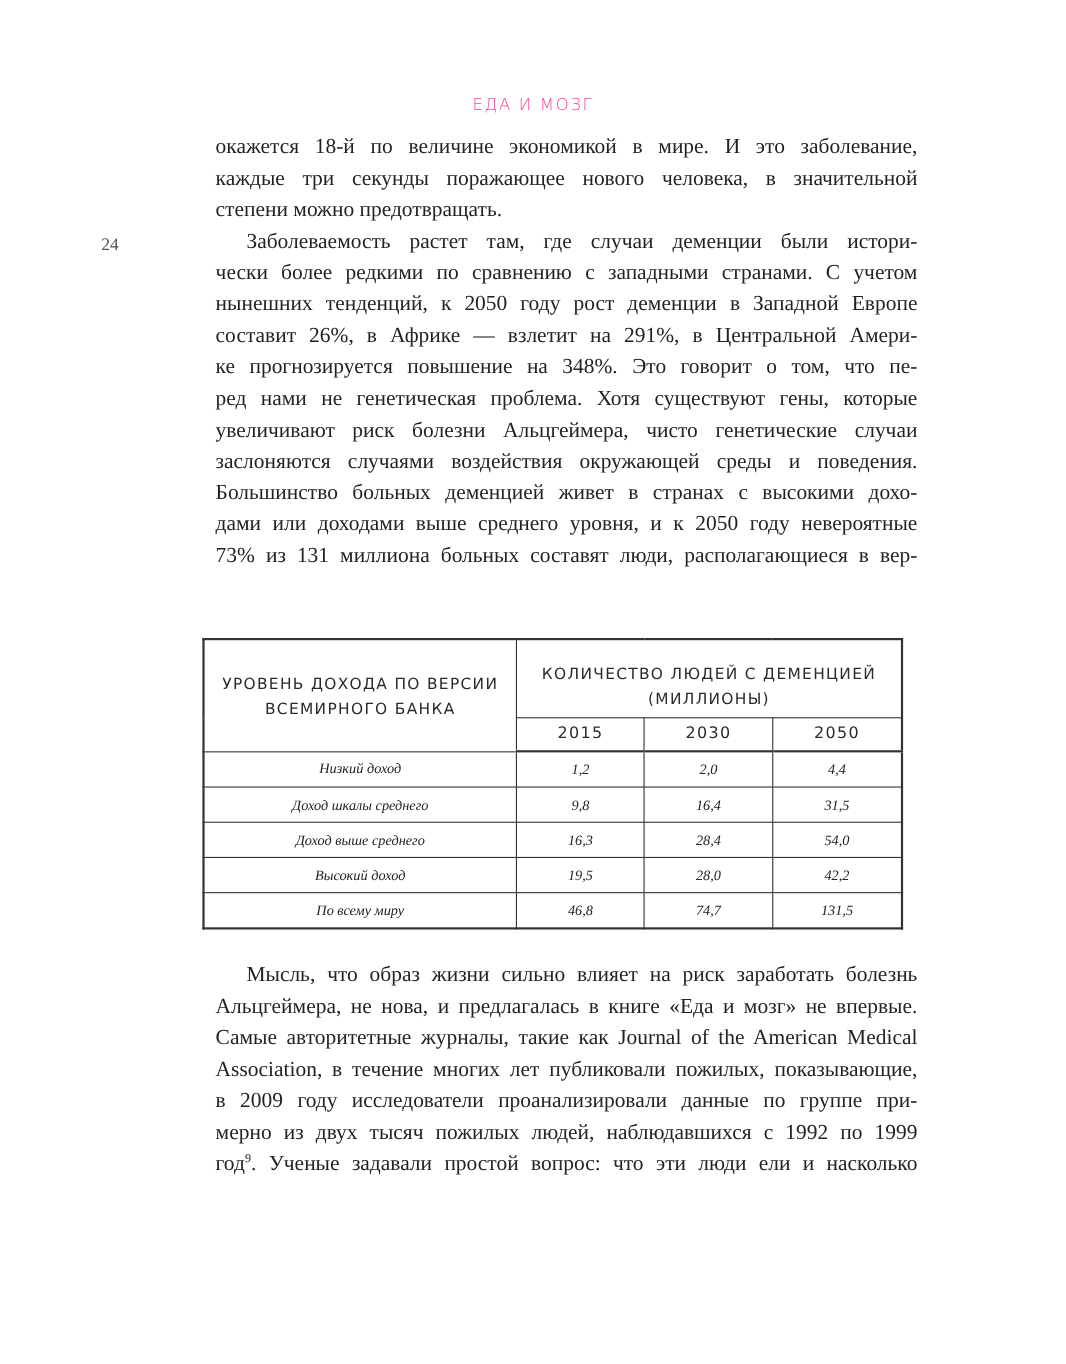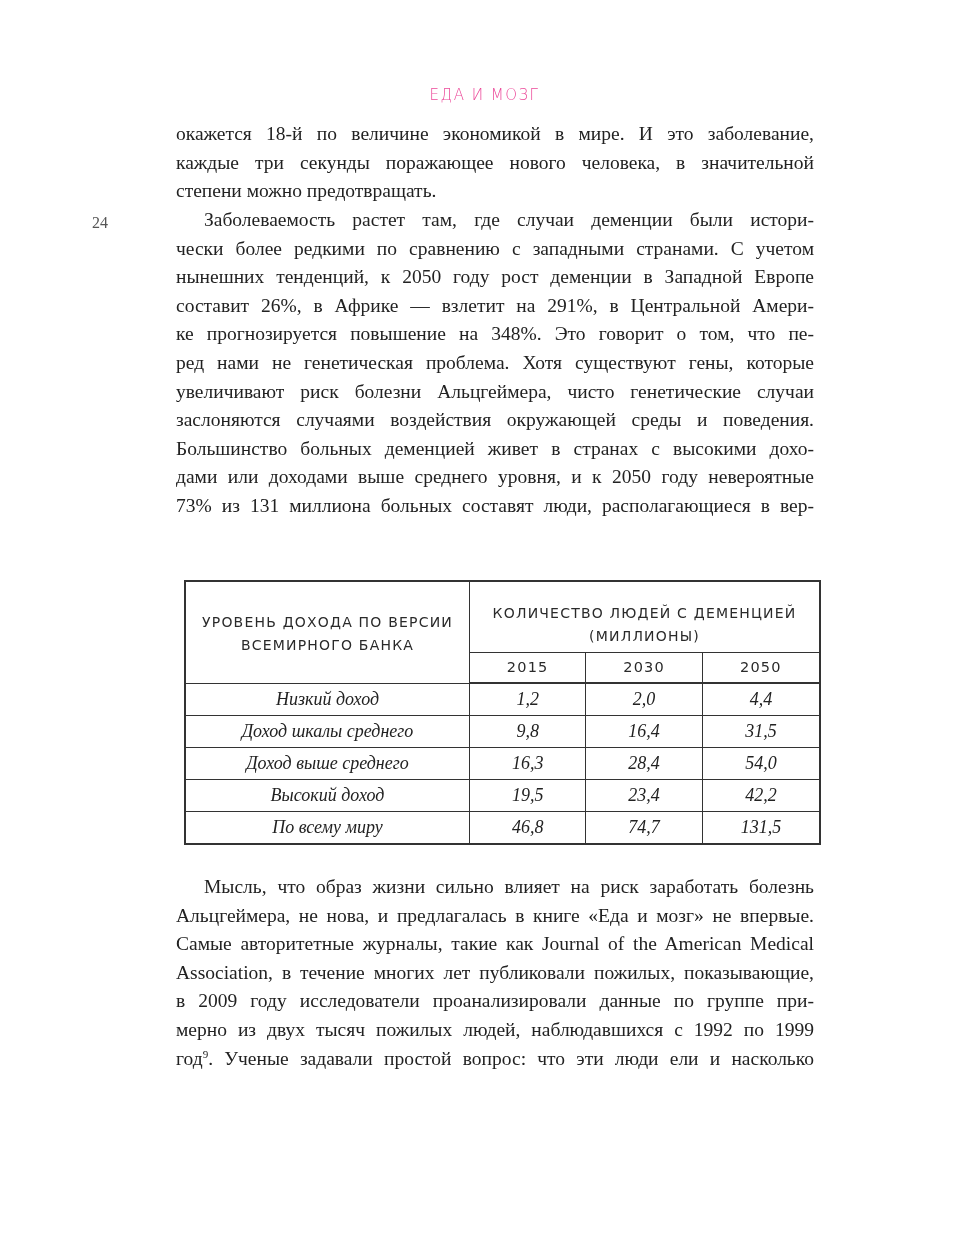--- a/index.html
+++ b/index.html
@@ -7,21 +7,21 @@
   .running-head {
     position: absolute; left: 0; width: 969px; top: 86px; text-align: center;
     font-family: "DejaVu Sans", sans-serif; font-size: 15px; letter-spacing: 1.5px;
     color: #ec4899; font-weight: 300;
   }
   .page-number {
     position: absolute; left: 92px; top: 214px;
     font-family: "Liberation Serif", serif; font-size: 16px; color: #555;
   }
   .text-block {
-    position: absolute; left: 176px; width: 638px;
+    position: absolute; left: 196px; width: 638px;
     font-family: "Liberation Serif", serif; font-size: 19.5px; color: #222;
   }
   .line {
     display: block; height: 28.6px; line-height: 28.6px;
     text-align: justify; text-align-last: justify; white-space: nowrap;
   }
   .line.last { text-align-last: left; }
   .line.indent { padding-left: 28px; }
   sup { font-size: 11px; line-height: 0; vertical-align: super; }
 
@@ -31,21 +31,21 @@
   }
   .data-table th, .data-table td { border: 1px solid #333; padding: 0; text-align: center; }
   .data-table th {
     font-family: "DejaVu Sans", sans-serif; font-weight: normal; font-size: 14px;
     letter-spacing: 1.2px; color: #2a2a2a; line-height: 23px;
   }
   .data-table th.income-head { width: 283px; padding-top: 6px; padding-bottom: 2px; }
   .data-table th.count-head { padding-top: 20px; padding-bottom: 4px; }
   .data-table th.year { height: 29px; font-size: 14.5px; }
   .data-table td {
-    font-family: "Liberation Serif", serif; font-style: italic; font-size: 18px;
+    font-family: "Liberation Serif", serif; font-style: italic; font-size: 13px;
     height: 31px; color: #222;
   }
   .data-table tr.header-bottom th { border-bottom: 2px solid #333; }
 </style>
 </head>
 <body>
 
 <div class="running-head">ЕДА И МОЗГ</div>
 <div class="page-number">24</div>
 
@@ -94,21 +94,21 @@
   </tr>
   <tr>
     <td>Доход выше среднего</td>
     <td>16,3</td>
     <td>28,4</td>
     <td>54,0</td>
   </tr>
   <tr>
     <td>Высокий доход</td>
     <td>19,5</td>
-    <td>23,4</td>
+    <td>28,0</td>
     <td>42,2</td>
   </tr>
   <tr>
     <td>По всему миру</td>
     <td>46,8</td>
     <td>74,7</td>
     <td>131,5</td>
   </tr>
 </tbody>
   </table>

